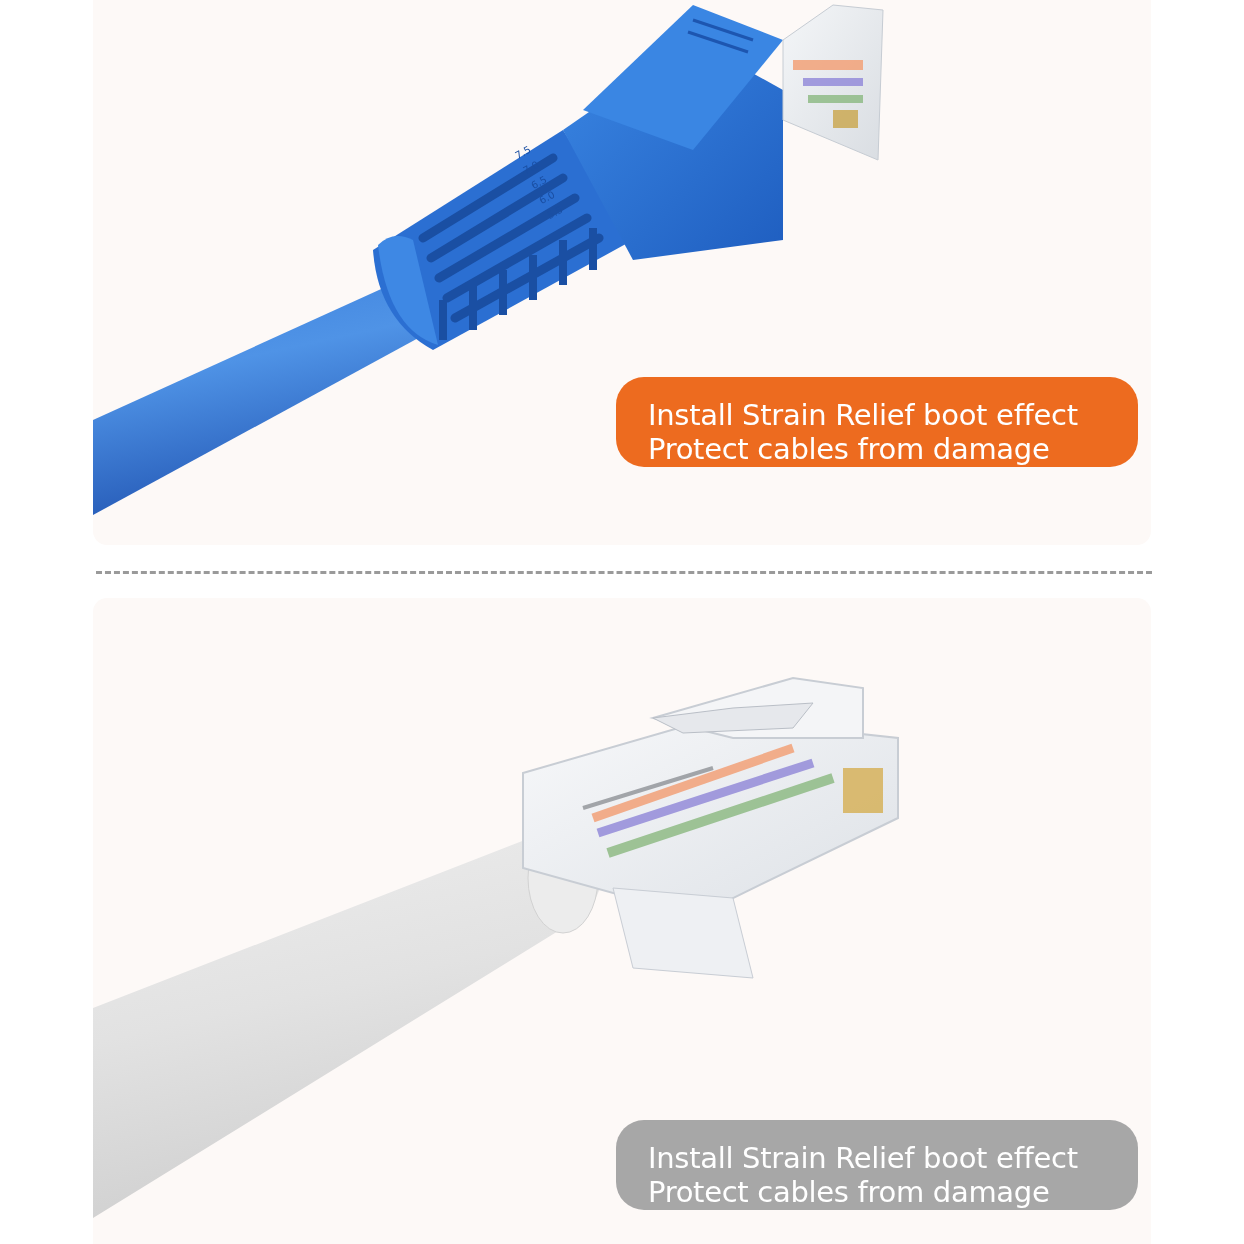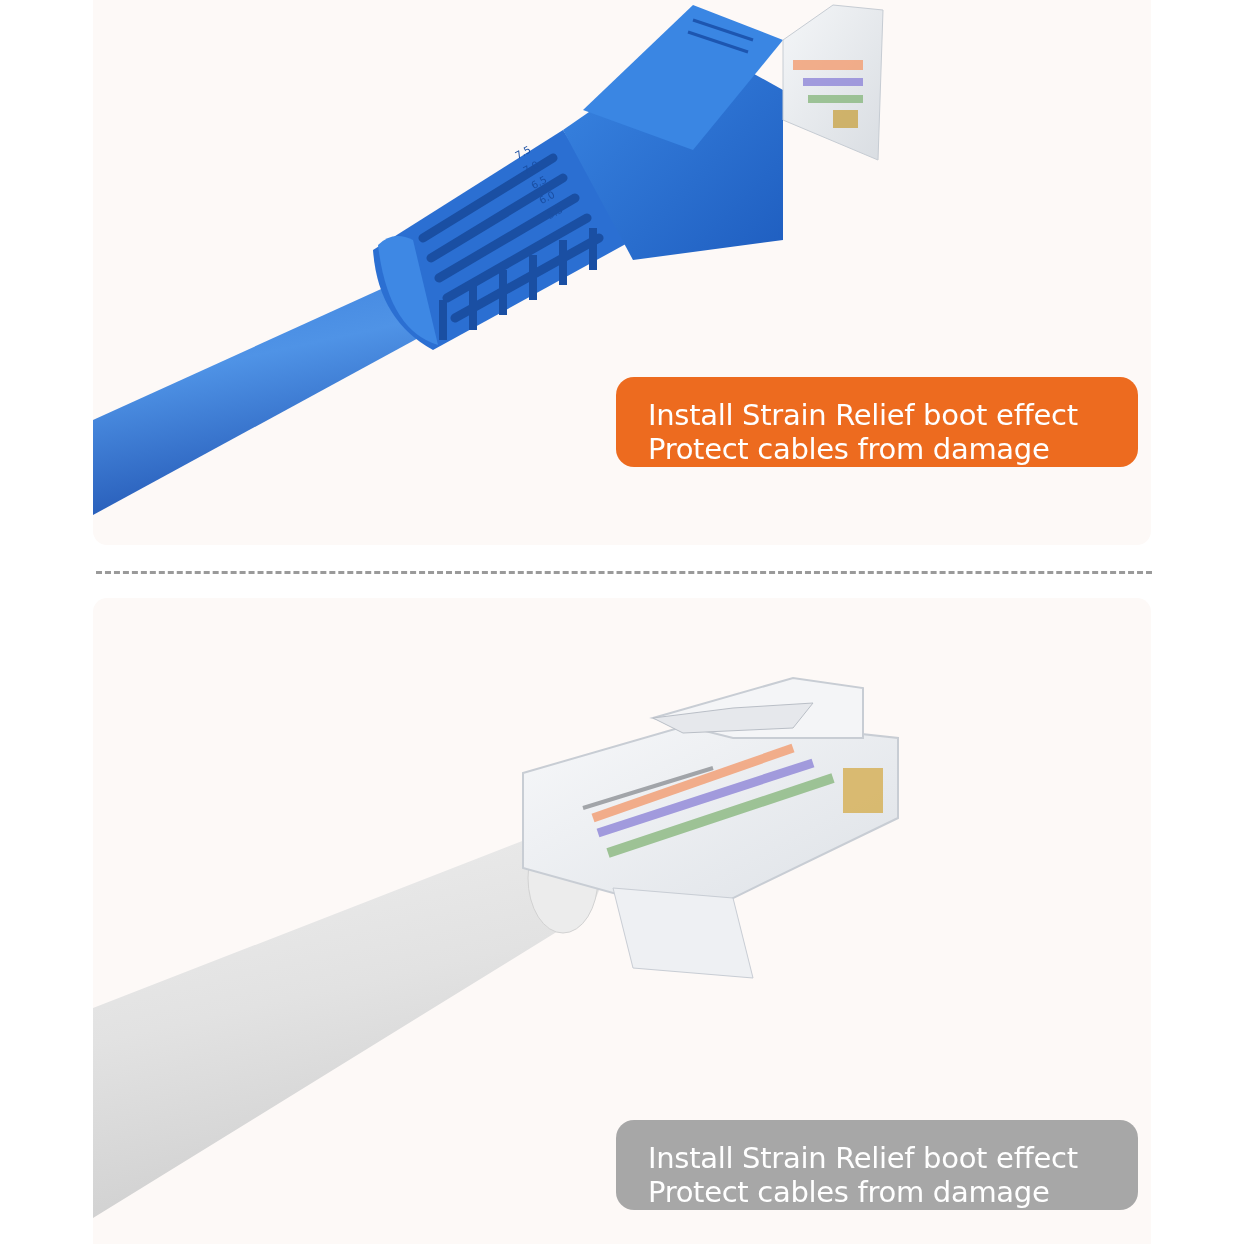--- a/index.html
+++ b/index.html
@@ -4,21 +4,21 @@
 <style>
   html, body { margin:0; padding:0; }
   body { width:1244px; height:1244px; background:#ffffff; position:relative; overflow:hidden;
          font-family:"DejaVu Sans", sans-serif; }
   .panel { position:absolute; left:93px; width:1058px; background:#fdf9f7; border-radius:14px; overflow:hidden; }
   .panel.top { top:0; height:545px; border-radius:0 0 14px 14px; }
   .panel.bottom { top:598px; height:646px; border-radius:14px 14px 0 0; }
   .panel svg { position:absolute; left:0; top:0; }
   .divider { position:absolute; left:96px; width:1056px; top:571px; height:0;
              border-top:3px dashed #9a9a9a; }
-  .label-box { position:absolute; left:616px; width:522px; height:90px; border-radius:18px;
+  .label-box { position:absolute; left:616px; width:522px; height:90px; border-radius:28px;
                box-sizing:border-box; padding:21px 0 0 32px; color:#fff; font-size:29px; line-height:34px;
                letter-spacing:-0.3px; }
   .label-box.orange { top:377px; background:#ed6b1f; }
   .label-box.gray { top:1120px; background:#a7a7a7; }
   .label-box div { white-space:nowrap; }
 </style>
 </head>
 <body>
 
 <div class="panel top">

